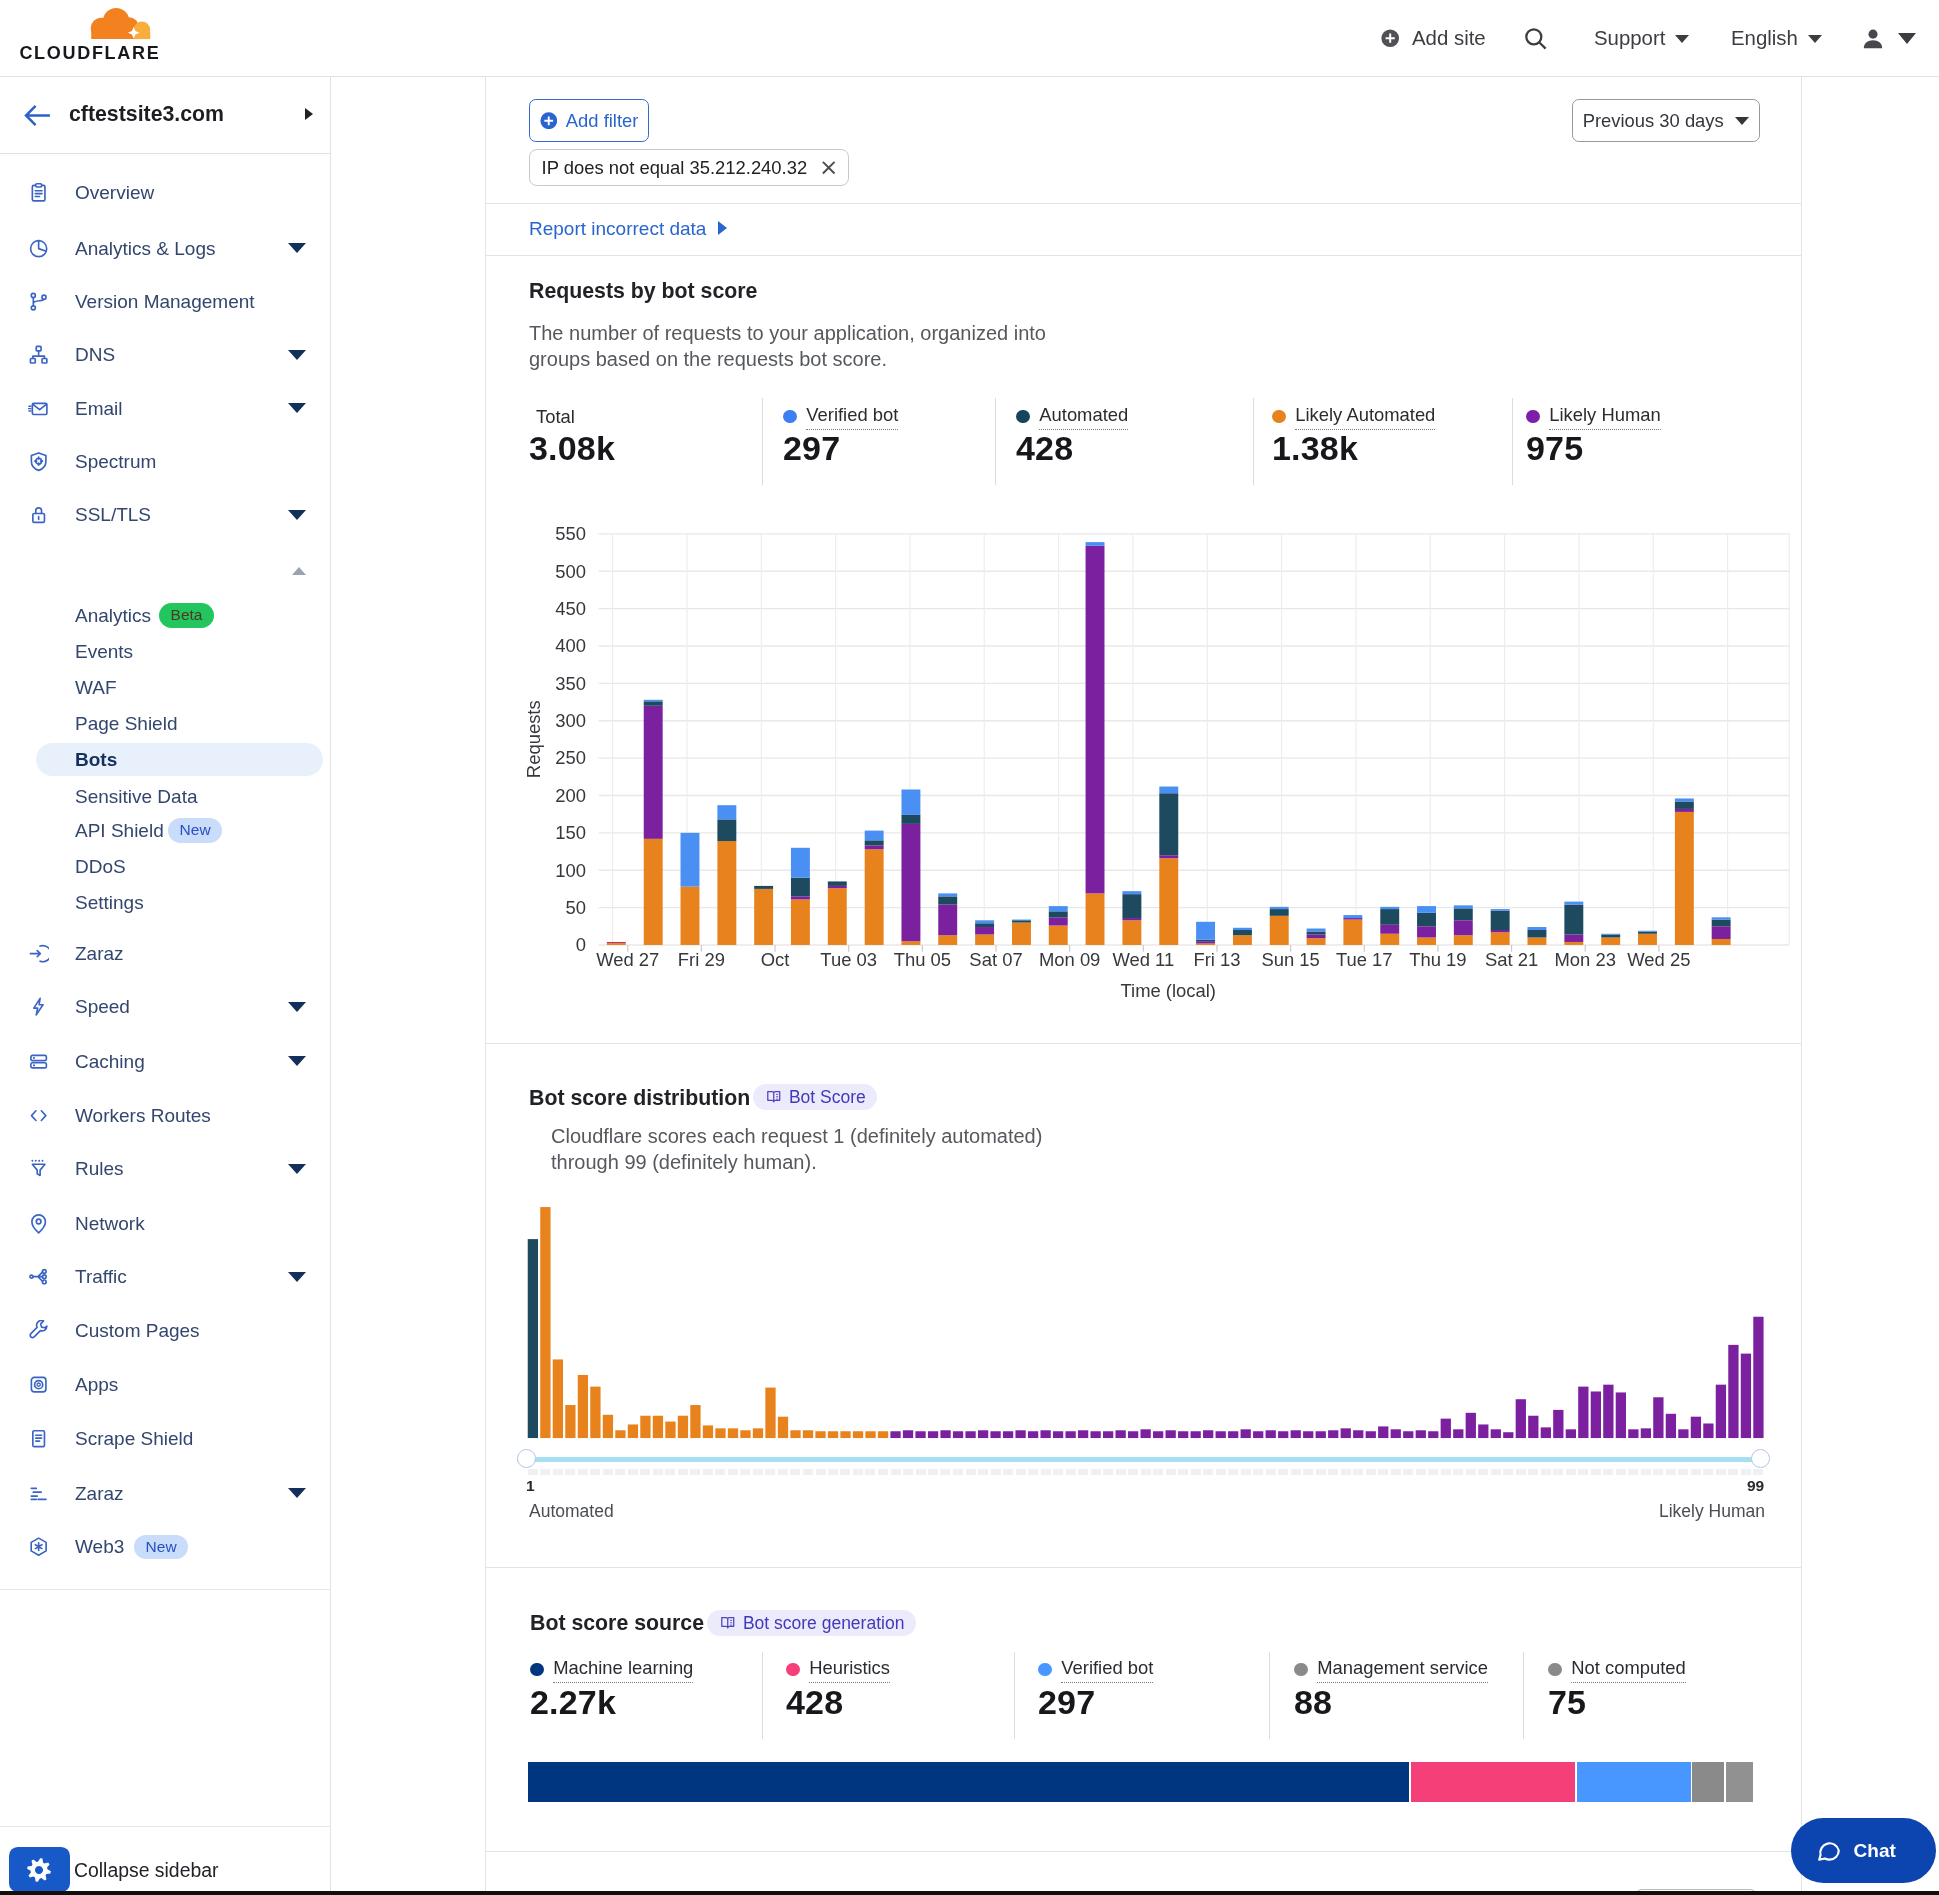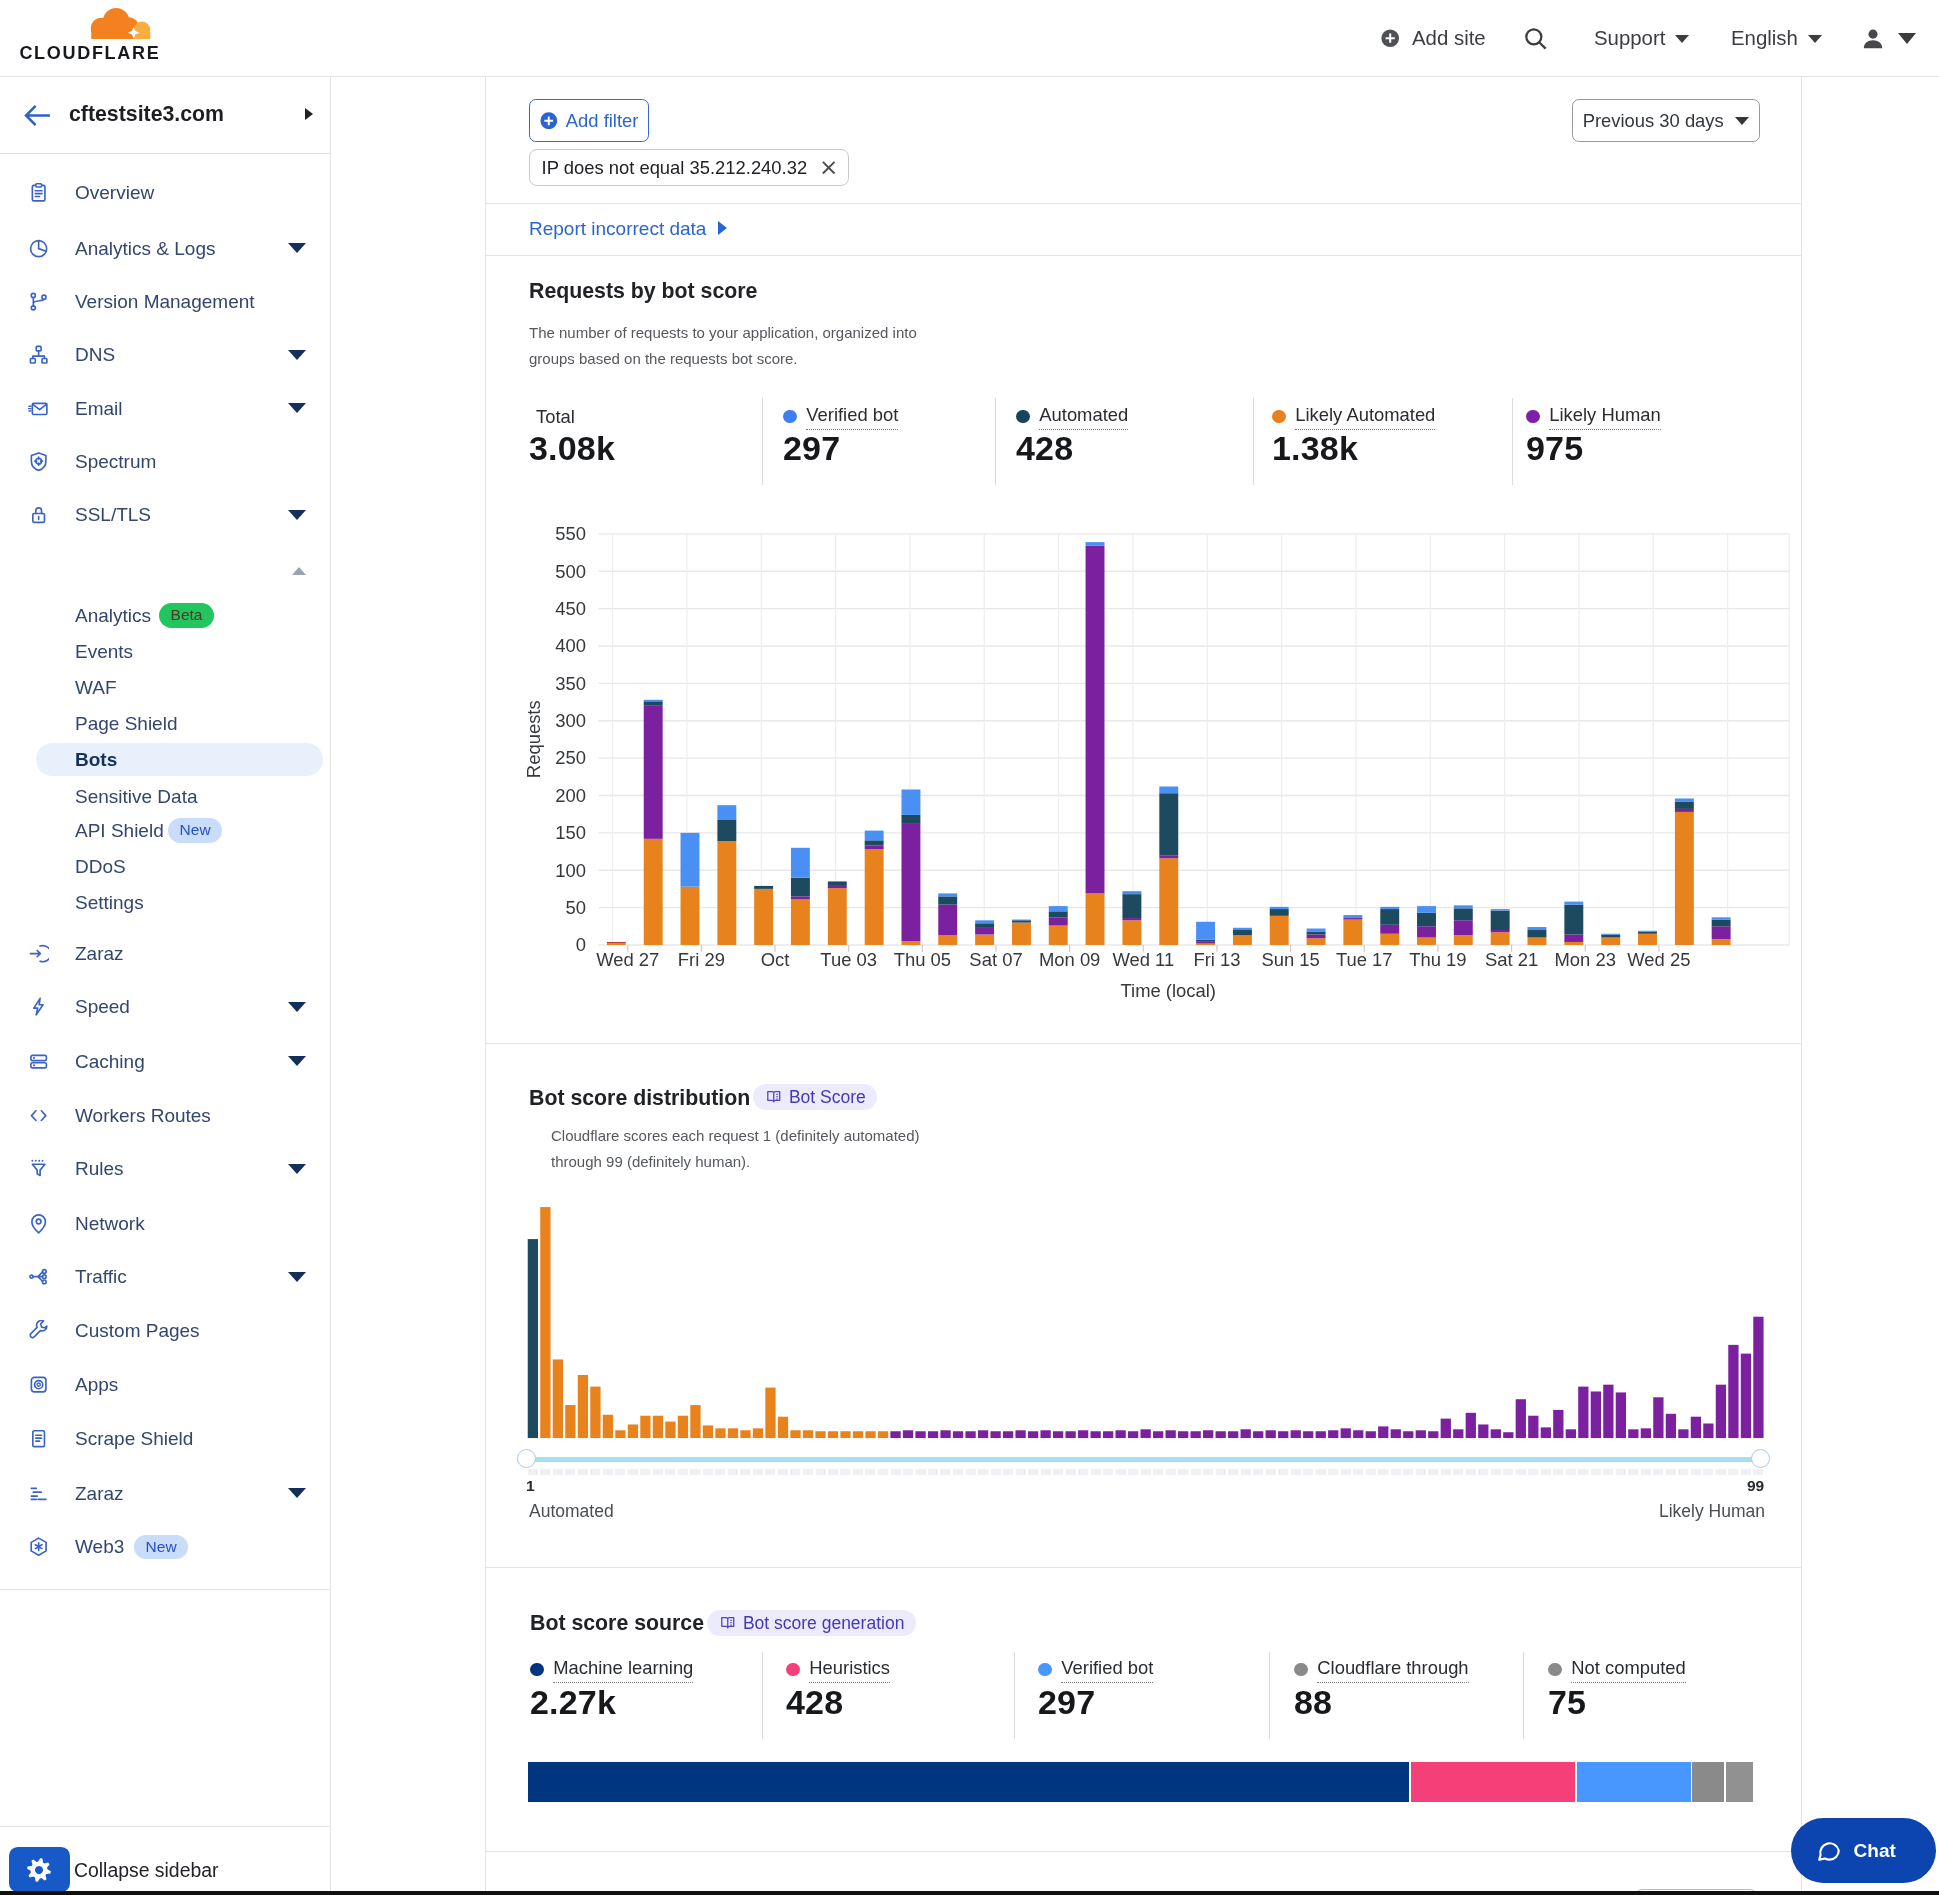--- a/index.html
+++ b/index.html
@@ -32,21 +32,21 @@
 
 #main{position:absolute;left:485px;top:77px;width:1317px;height:1818px;background:#fff;border-left:1px solid #e3e3e3;border-right:1px solid #e3e3e3}
 .hline{position:absolute;left:485px;width:1317px;border-top:1px solid #e3e3e3}
 .btn{position:absolute;display:flex;align-items:center;justify-content:center;border-radius:4.9px;font-size:20.4px}
 #addfilter{left:529px;top:99px;width:120px;height:43px;border:1.5px solid #3569cf;color:#2a65cf;font-size:18.4px;border-radius:6.8px}
 #prev30{left:1572px;top:99px;width:188px;height:43px;border:1.3px solid #989898;color:#33363b;font-size:18.4px;border-radius:6.8px}
 #chip{left:529px;top:149px;width:320px;height:37px;border:1.3px solid #c9c9c9;border-radius:7.8px;color:#202225;justify-content:flex-start;padding-left:11.6px;white-space:nowrap;font-size:18.4px}
 #report{position:absolute;left:529px;top:218px;font-size:19px;color:#2a65cf}
 .tri-r{display:inline-block;width:0;height:0;border-top:7.3px solid transparent;border-bottom:7.3px solid transparent;border-left:9.7px solid #2a65cf;margin-left:11.6px}
 .h2{position:absolute;font-size:21.3px;font-weight:bold;color:#202226}
-.desc{position:absolute;font-size:15px;color:#55585d;line-height:26px}
+.desc{position:absolute;font-size:20px;color:#55585d;line-height:26px}
 .stat{position:absolute;display:flex;align-items:center;height:21.3px}
 .dot{width:13.6px;height:13.6px;border-radius:50%;display:inline-block;margin-right:9.7px}
 .slab{font-size:18.4px;color:#292c31}
 .snum{position:absolute;font-size:34px;font-weight:bold;color:#17181b;letter-spacing:0.2px}
 .vdiv{position:absolute;width:1px;background:#dcdcdc}
 .pillbadge{position:absolute;height:26px;background:#ecebfc;border-radius:13.6px;display:flex;align-items:center;padding:0 11.6px;font-size:17.5px;color:#4338b8;gap:6.8px}
 
 #track{position:absolute;left:517px;top:1457px;width:1247px;height:4.9px;background:#a5dff1;border-radius:2.9px}
 .knob{position:absolute;top:1449px;width:19.4px;height:19.4px;background:#fff;border:1.6px solid #b3c7e8;border-radius:50%}
 
@@ -793,21 +793,21 @@
     <span class="slab" style="border-bottom:1.9px dotted #7d7d7d;padding-bottom:2.9px">Heuristics</span>
   </div>
 <div class="snum" style="left:786px;top:1683px">428</div>
 <div class="stat" style="left:1038px;top:1659px">
 <span class="dot" style="background:#4896ff"></span>
     <span class="slab" style="border-bottom:1.9px dotted #7d7d7d;padding-bottom:2.9px">Verified bot</span>
   </div>
 <div class="snum" style="left:1038px;top:1683px">297</div>
 <div class="stat" style="left:1294px;top:1659px">
 <span class="dot" style="background:#8a8a8a"></span>
-    <span class="slab" style="border-bottom:1.9px dotted #7d7d7d;padding-bottom:2.9px">Cloudflare through</span>
+    <span class="slab" style="border-bottom:1.9px dotted #7d7d7d;padding-bottom:2.9px">Management service</span>
   </div>
 <div class="snum" style="left:1294px;top:1683px">88</div>
 <div class="stat" style="left:1548px;top:1659px">
 <span class="dot" style="background:#8a8a8a"></span>
     <span class="slab" style="border-bottom:1.9px dotted #7d7d7d;padding-bottom:2.9px">Not computed</span>
   </div>
 <div class="snum" style="left:1548px;top:1683px">75</div>
 <div class="vdiv" style="left:762px;top:1652px;height:87px"></div>
 <div class="vdiv" style="left:1014px;top:1652px;height:87px"></div>
 <div class="vdiv" style="left:1269px;top:1652px;height:87px"></div>

